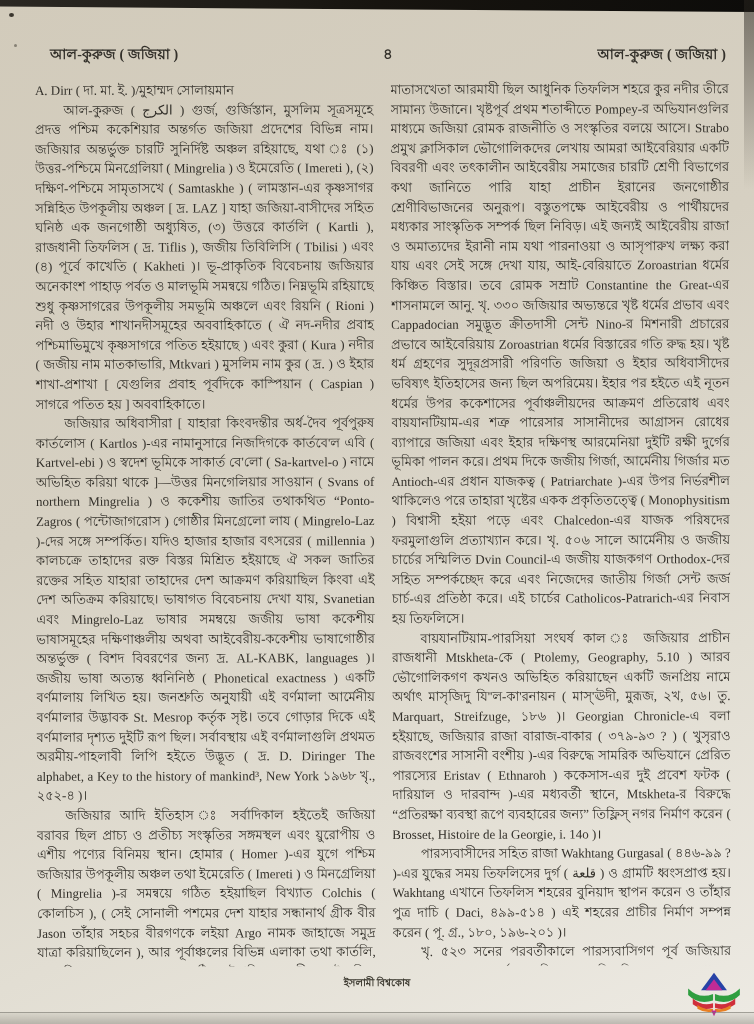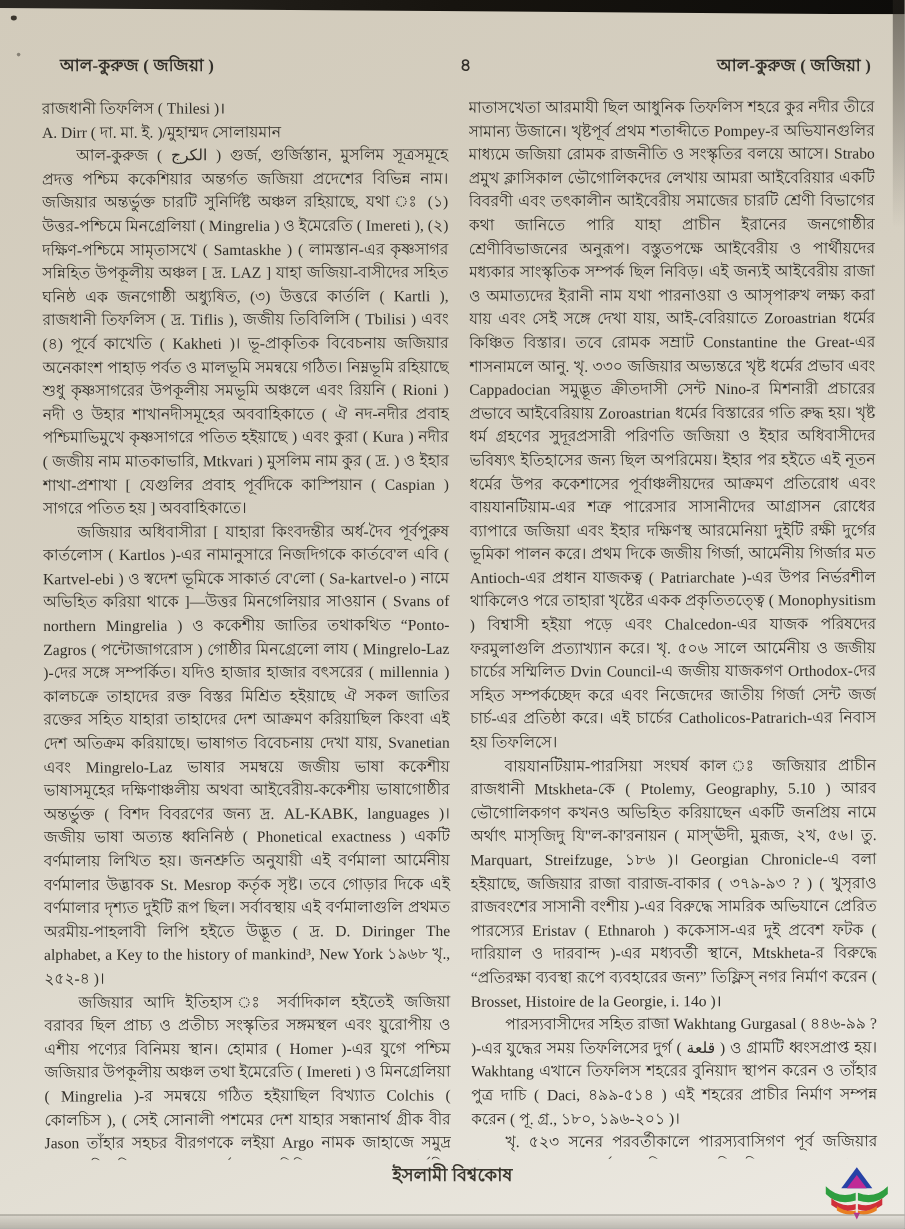--- a/index.html
+++ b/index.html
@@ -46,21 +46,21 @@
     transform:rotate(-0.15deg);
   }
   .col{flex:1 1 0;overflow:hidden;}
   .col p{margin:0;text-indent:2.2em;}
   .col p.noindent{text-indent:0;}
   .col p.byline{text-indent:0;text-align:left;padding-right:4px;}
   .lead{font-weight:normal;}
 
   .footer{
     position:absolute;bottom:32px;left:0;width:100%;
-    text-align:center;font-weight:bold;font-size:15px;color:#3b382f;
+    text-align:center;font-weight:bold;font-size:10px;color:#3b382f;
   }
   .logo{position:absolute;right:12px;bottom:6px;width:56px;height:48px;}
 </style>
 </head>
 <body>
 
 <div class="page">
 
   <div class="top-strip"></div>
   <div class="right-shade"></div>
@@ -69,21 +69,20 @@
 
   <div class="header">
     <span class="h-left">আল-কুরুজ ( জজিয়া )</span>
     <span class="h-mid">৪</span>
     <span class="h-right">আল-কুরুজ ( জজিয়া )</span>
   </div>
 
   <div class="columns">
 
     <div class="col">
-      <p class="noindent">রাজধানী তিফলিস ( Thilesi )।</p>
       <p class="byline">A. Dirr ( দা. মা. ই. )/মুহাম্মদ সোলায়মান</p>
       <p><span class="lead">আল-কুরুজ</span><span> ( الكرج )  গুর্জ, গুর্জিস্তান, মুসলিম সূত্রসমূহে প্রদত্ত পশ্চিম ককেশিয়ার অন্তর্গত জজিয়া প্রদেশের বিভিন্ন নাম। জজিয়ার অন্তর্ভুক্ত চারটি সুনির্দিষ্ট অঞ্চল রহিয়াছে, যথা ঃ (১) উত্তর-পশ্চিমে মিনগ্রেলিয়া ( Mingrelia ) ও ইমেরেতি ( Imereti ), (২) দক্ষিণ-পশ্চিমে সামৃতাসখে ( Samtaskhe ) ( লামস্তান-এর কৃষ্ণসাগর সন্নিহিত উপকূলীয় অঞ্চল [ দ্র. LAZ ] যাহা জজিয়া-বাসীদের সহিত ঘনিষ্ঠ এক জনগোষ্ঠী অধ্যুষিত, (৩) উত্তরে কার্তলি ( Kartli ), রাজধানী তিফলিস ( দ্র. Tiflis ), জজীয় তিবিলিসি ( Tbilisi ) এবং (৪) পূর্বে কাখেতি ( Kakheti )। ভূ-প্রাকৃতিক বিবেচনায় জজিয়ার অনেকাংশ পাহাড় পর্বত ও মালভূমি সমন্বয়ে গঠিত। নিম্নভূমি রহিয়াছে শুধু কৃষ্ণসাগরের উপকূলীয় সমভূমি অঞ্চলে এবং রিয়নি ( Rioni ) নদী ও উহার শাখানদীসমূহের অববাহিকাতে ( ঐ নদ-নদীর প্রবাহ পশ্চিমাভিমুখে কৃষ্ণসাগরে পতিত হইয়াছে ) এবং কুরা ( Kura ) নদীর ( জজীয় নাম মাতকাভারি, Mtkvari ) মুসলিম নাম কুর ( দ্র. ) ও ইহার শাখা-প্রশাখা [ যেগুলির প্রবাহ পূর্বদিকে কাস্পিয়ান ( Caspian ) সাগরে পতিত হয় ] অববাহিকাতে।</span></p>
       <p><span>জজিয়ার অধিবাসীরা [ যাহারা কিংবদন্তীর অর্ধ-দৈব পূর্বপুরুষ কার্তলোস ( Kartlos )-এর নামানুসারে নিজদিগকে কার্তবে'ল এবি ( Kartvel-ebi ) ও স্বদেশ ভূমিকে সাকার্ত বে'লো ( Sa-kartvel-o ) নামে অভিহিত করিয়া থাকে ]—উত্তর মিনগেলিয়ার সাওয়ান ( Svans of northern Mingrelia ) ও ককেশীয় জাতির তথাকথিত “Ponto-Zagros ( পন্টোজাগরোস ) গোষ্ঠীর মিনগ্রেলো লায ( Mingrelo-Laz )-দের সঙ্গে সম্পর্কিত। যদিও হাজার হাজার বৎসরের ( millennia ) কালচক্রে তাহাদের রক্ত বিস্তর মিশ্রিত হইয়াছে ঐ সকল জাতির রক্তের সহিত যাহারা তাহাদের দেশ আক্রমণ করিয়াছিল কিংবা এই দেশ অতিক্রম করিয়াছে। ভাষাগত বিবেচনায় দেখা যায়, Svanetian এবং Mingrelo-Laz ভাষার সমম্বয়ে জজীয় ভাষা ককেশীয় ভাষাসমূহের দক্ষিণাঞ্চলীয় অথবা আইবেরীয়-ককেশীয় ভাষাগোষ্ঠীর অন্তর্ভুক্ত ( বিশদ বিবরণের জন্য দ্র. AL-KABK, languages )। জজীয় ভাষা অত্যন্ত ধ্বনিনিষ্ঠ ( Phonetical exactness ) একটি বর্ণমালায় লিখিত হয়। জনশ্রুতি অনুযায়ী এই বর্ণমালা আর্মেনীয় বর্ণমালার উদ্ভাবক St. Mesrop কর্তৃক সৃষ্ট। তবে গোড়ার দিকে এই বর্ণমালার দৃশ্যত দুইটি রূপ ছিল। সর্বাবস্থায় এই বর্ণমালাগুলি প্রথমত অরমীয়-পাহলাবী লিপি হইতে উদ্ভূত ( দ্র. D. Diringer The alphabet, a Key to the history of mankind³, New York ১৯৬৮ খৃ., ২৫২-৪ )।</span></p>
       <p><span class="lead">জজিয়ার আদি ইতিহাস ঃ</span><span> সর্বাদিকাল হইতেই জজিয়া বরাবর ছিল প্রাচ্য ও প্রতীচ্য সংস্কৃতির সঙ্গমস্থল এবং য়ুরোপীয় ও এশীয় পণ্যের বিনিময় স্থান। হোমার ( Homer )-এর যুগে পশ্চিম জজিয়ার উপকূলীয় অঞ্চল তথা ইমেরেতি ( Imereti ) ও মিনগ্রেলিয়া ( Mingrelia )-র সমন্বয়ে গঠিত হইয়াছিল বিখ্যাত Colchis ( কোলচিস ), ( সেই সোনালী পশমের দেশ যাহার সন্ধানার্থ গ্রীক বীর Jason তাঁহার সহচর বীরগণকে লইয়া Argo নামক জাহাজে সমুদ্র যাত্রা করিয়াছিলেন ), আর পূর্বাঞ্চলের বিভিন্ন এলাকা তথা কার্তলি, কাখেতি ও সামতৃসখে সমন্বয়ে গঠিত হইয়াছিল ককেশীয়-আইবেরিয়া যাহার রাজধানী</span></p>
     </div>
 
     <div class="col">
       <p class="noindent"><span>মাতাসখেতা আরমাযী ছিল আধুনিক তিফলিস শহরে কুর নদীর তীরে সামান্য উজানে। খৃষ্টপূর্ব প্রথম শতাব্দীতে Pompey-র অভিযানগুলির মাধ্যমে জজিয়া রোমক রাজনীতি ও সংস্কৃতির বলয়ে আসে। Strabo প্রমুখ ক্লাসিকাল ভৌগোলিকদের লেখায় আমরা আইবেরিয়ার একটি বিবরণী এবং তৎকালীন আইবেরীয় সমাজের চারটি শ্রেণী বিভাগের কথা জানিতে পারি যাহা প্রাচীন ইরানের জনগোষ্ঠীর শ্রেণীবিভাজনের অনুরূপ। বস্তুতপক্ষে আইবেরীয় ও পার্থীয়দের মধ্যকার সাংস্কৃতিক সম্পর্ক ছিল নিবিড়। এই জন্যই আইবেরীয় রাজা ও অমাত্যদের ইরানী নাম যথা পারনাওয়া ও আসৃপারুখ লক্ষ্য করা যায় এবং সেই সঙ্গে দেখা যায়, আই-বেরিয়াতে Zoroastrian ধর্মের কিঞ্চিত বিস্তার। তবে রোমক সম্রাট Constantine the Great-এর শাসনামলে আনু. খৃ. ৩৩০ জজিয়ার অভ্যন্তরে খৃষ্ট ধর্মের প্রভাব এবং Cappadocian সমুদ্ভূত ক্রীতদাসী সেন্ট Nino-র মিশনারী প্রচারের প্রভাবে আইবেরিয়ায় Zoroastrian ধর্মের বিস্তারের গতি রুদ্ধ হয়। খৃষ্ট ধর্ম গ্রহণের সুদূরপ্রসারী পরিণতি জজিয়া ও ইহার অধিবাসীদের ভবিষ্যৎ ইতিহাসের জন্য ছিল অপরিমেয়। ইহার পর হইতে এই নূতন ধর্মের উপর ককেশাসের পূর্বাঞ্চলীয়দের আক্রমণ প্রতিরোধ এবং বায়যানটিয়াম-এর শত্রু পারেসার সাসানীদের আগ্রাসন রোধের ব্যাপারে জজিয়া এবং ইহার দক্ষিণস্থ আরমেনিয়া দুইটি রক্ষী দুর্গের ভূমিকা পালন করে। প্রথম দিকে জজীয় গির্জা, আর্মেনীয় গির্জার মত Antioch-এর প্রধান যাজকত্ব ( Patriarchate )-এর উপর নির্ভরশীল থাকিলেও পরে তাহারা খৃষ্টের একক প্রকৃতিতত্ত্বে ( Monophysitism ) বিশ্বাসী হইয়া পড়ে এবং Chalcedon-এর যাজক পরিষদের ফরমুলাগুলি প্রত্যাখ্যান করে। খৃ. ৫০৬ সালে আর্মেনীয় ও জজীয় চার্চের সম্মিলিত Dvin Council-এ জজীয় যাজকগণ Orthodox-দের সহিত সম্পর্কচ্ছেদ করে এবং নিজেদের জাতীয় গির্জা সেন্ট জর্জ চার্চ-এর প্রতিষ্ঠা করে। এই চার্চের Catholicos-Patrarich-এর নিবাস হয় তিফলিসে।</span></p>
       <p><span class="lead">বায়যানটিয়াম-পারসিয়া সংঘর্ষ কাল ঃ</span><span> জজিয়ার প্রাচীন রাজধানী Mtskheta-কে ( Ptolemy, Geography, 5.10 ) আরব ভৌগোলিকগণ কখনও অভিহিত করিয়াছেন একটি জনপ্রিয় নামে অর্থাৎ মাসৃজিদু যি''ল-কা'রনায়ন ( মাস্'ঊদী, মুরূজ, ২খ, ৫৬। তু. Marquart, Streifzuge, ১৮৬ )। Georgian Chronicle-এ বলা হইয়াছে, জজিয়ার রাজা বারাজ-বাকার ( ৩৭৯-৯৩ ? ) ( খুসৃরাও রাজবংশের সাসানী বংশীয় )-এর বিরুদ্ধে সামরিক অভিযানে প্রেরিত পারস্যের Eristav ( Ethnaroh ) ককেসাস-এর দুই প্রবেশ ফটক ( দারিয়াল ও দারবান্দ )-এর মধ্যবর্তী স্থানে, Mtskheta-র বিরুদ্ধে “প্রতিরক্ষা ব্যবস্থা রূপে ব্যবহারের জন্য” তিফ্লিস্ নগর নির্মাণ করেন ( Brosset, Histoire de la Georgie, i. 14o )।</span></p>
       <p><span>পারস্যবাসীদের সহিত রাজা Wakhtang Gurgasal ( ৪৪৬-৯৯ ? )-এর যুদ্ধের সময় তিফলিসের দুর্গ ( قلعة ) ও গ্রামটি ধ্বংসপ্রাপ্ত হয়। Wakhtang এখানে তিফলিস শহরের বুনিয়াদ স্থাপন করেন ও তাঁহার পুত্র দাচি ( Daci, ৪৯৯-৫১৪ ) এই শহরের প্রাচীর নির্মাণ সম্পন্ন করেন ( পূ. গ্র., ১৮০, ১৯৬-২০১ )।</span></p>

